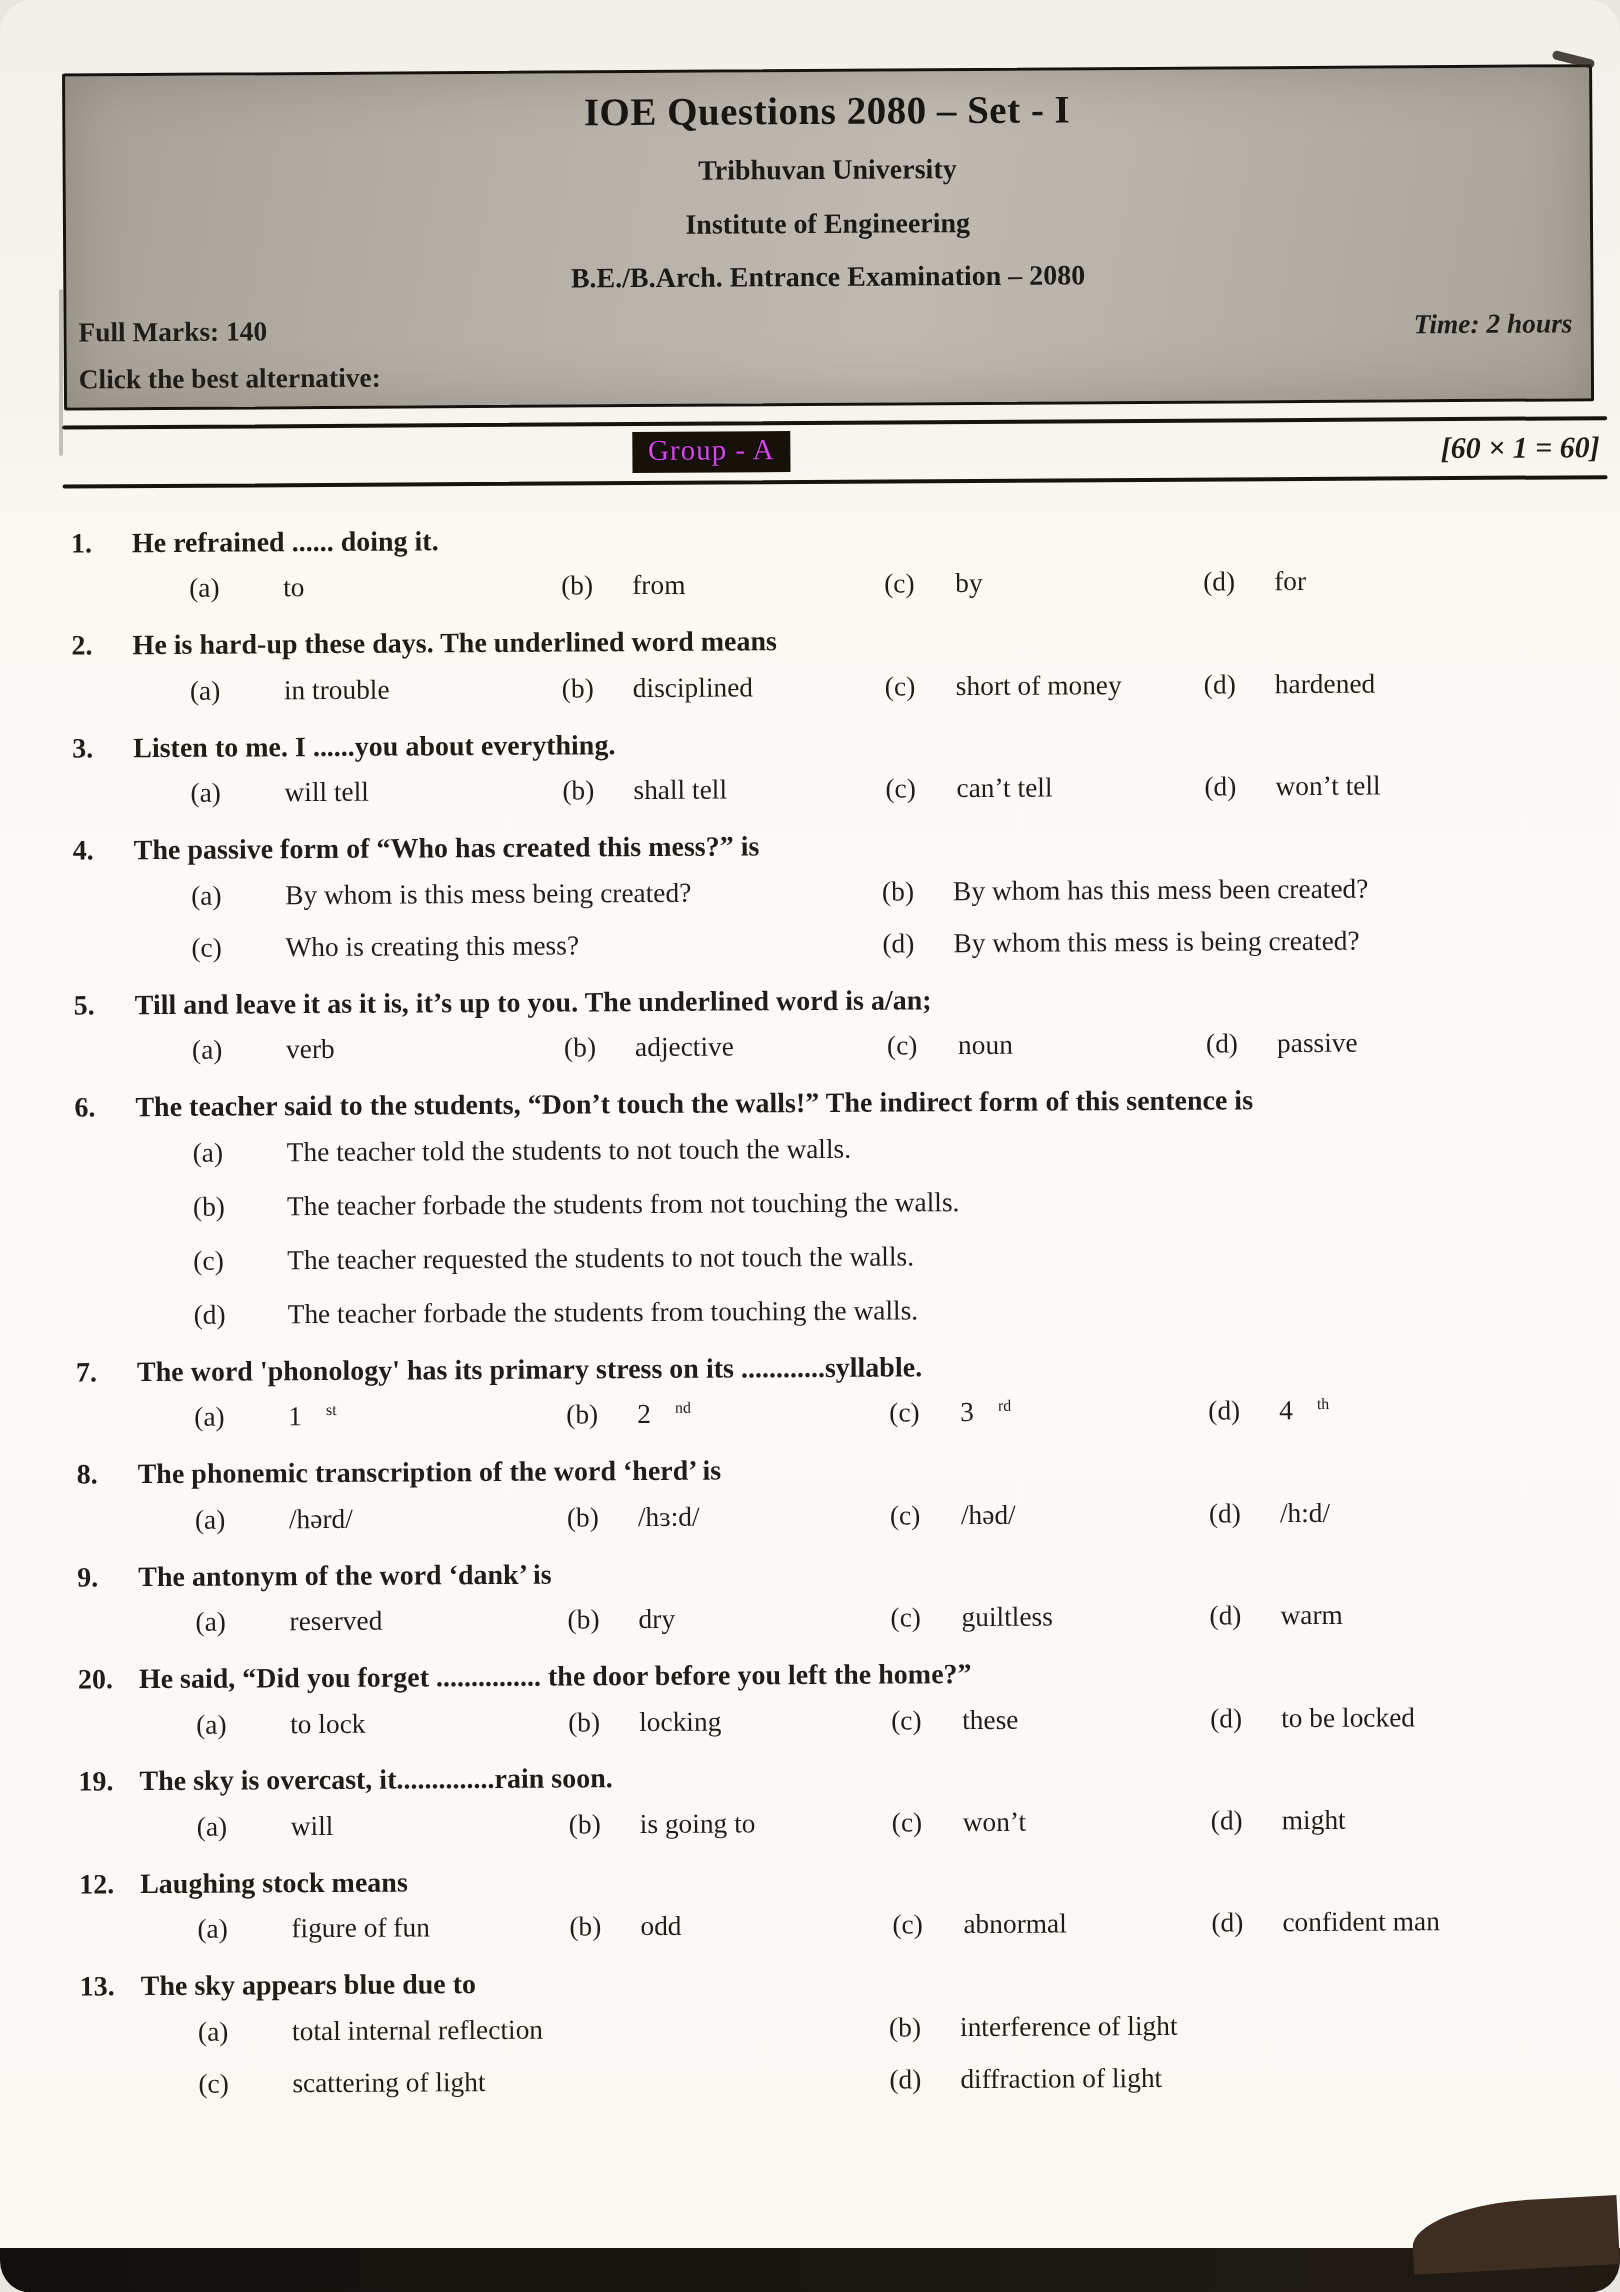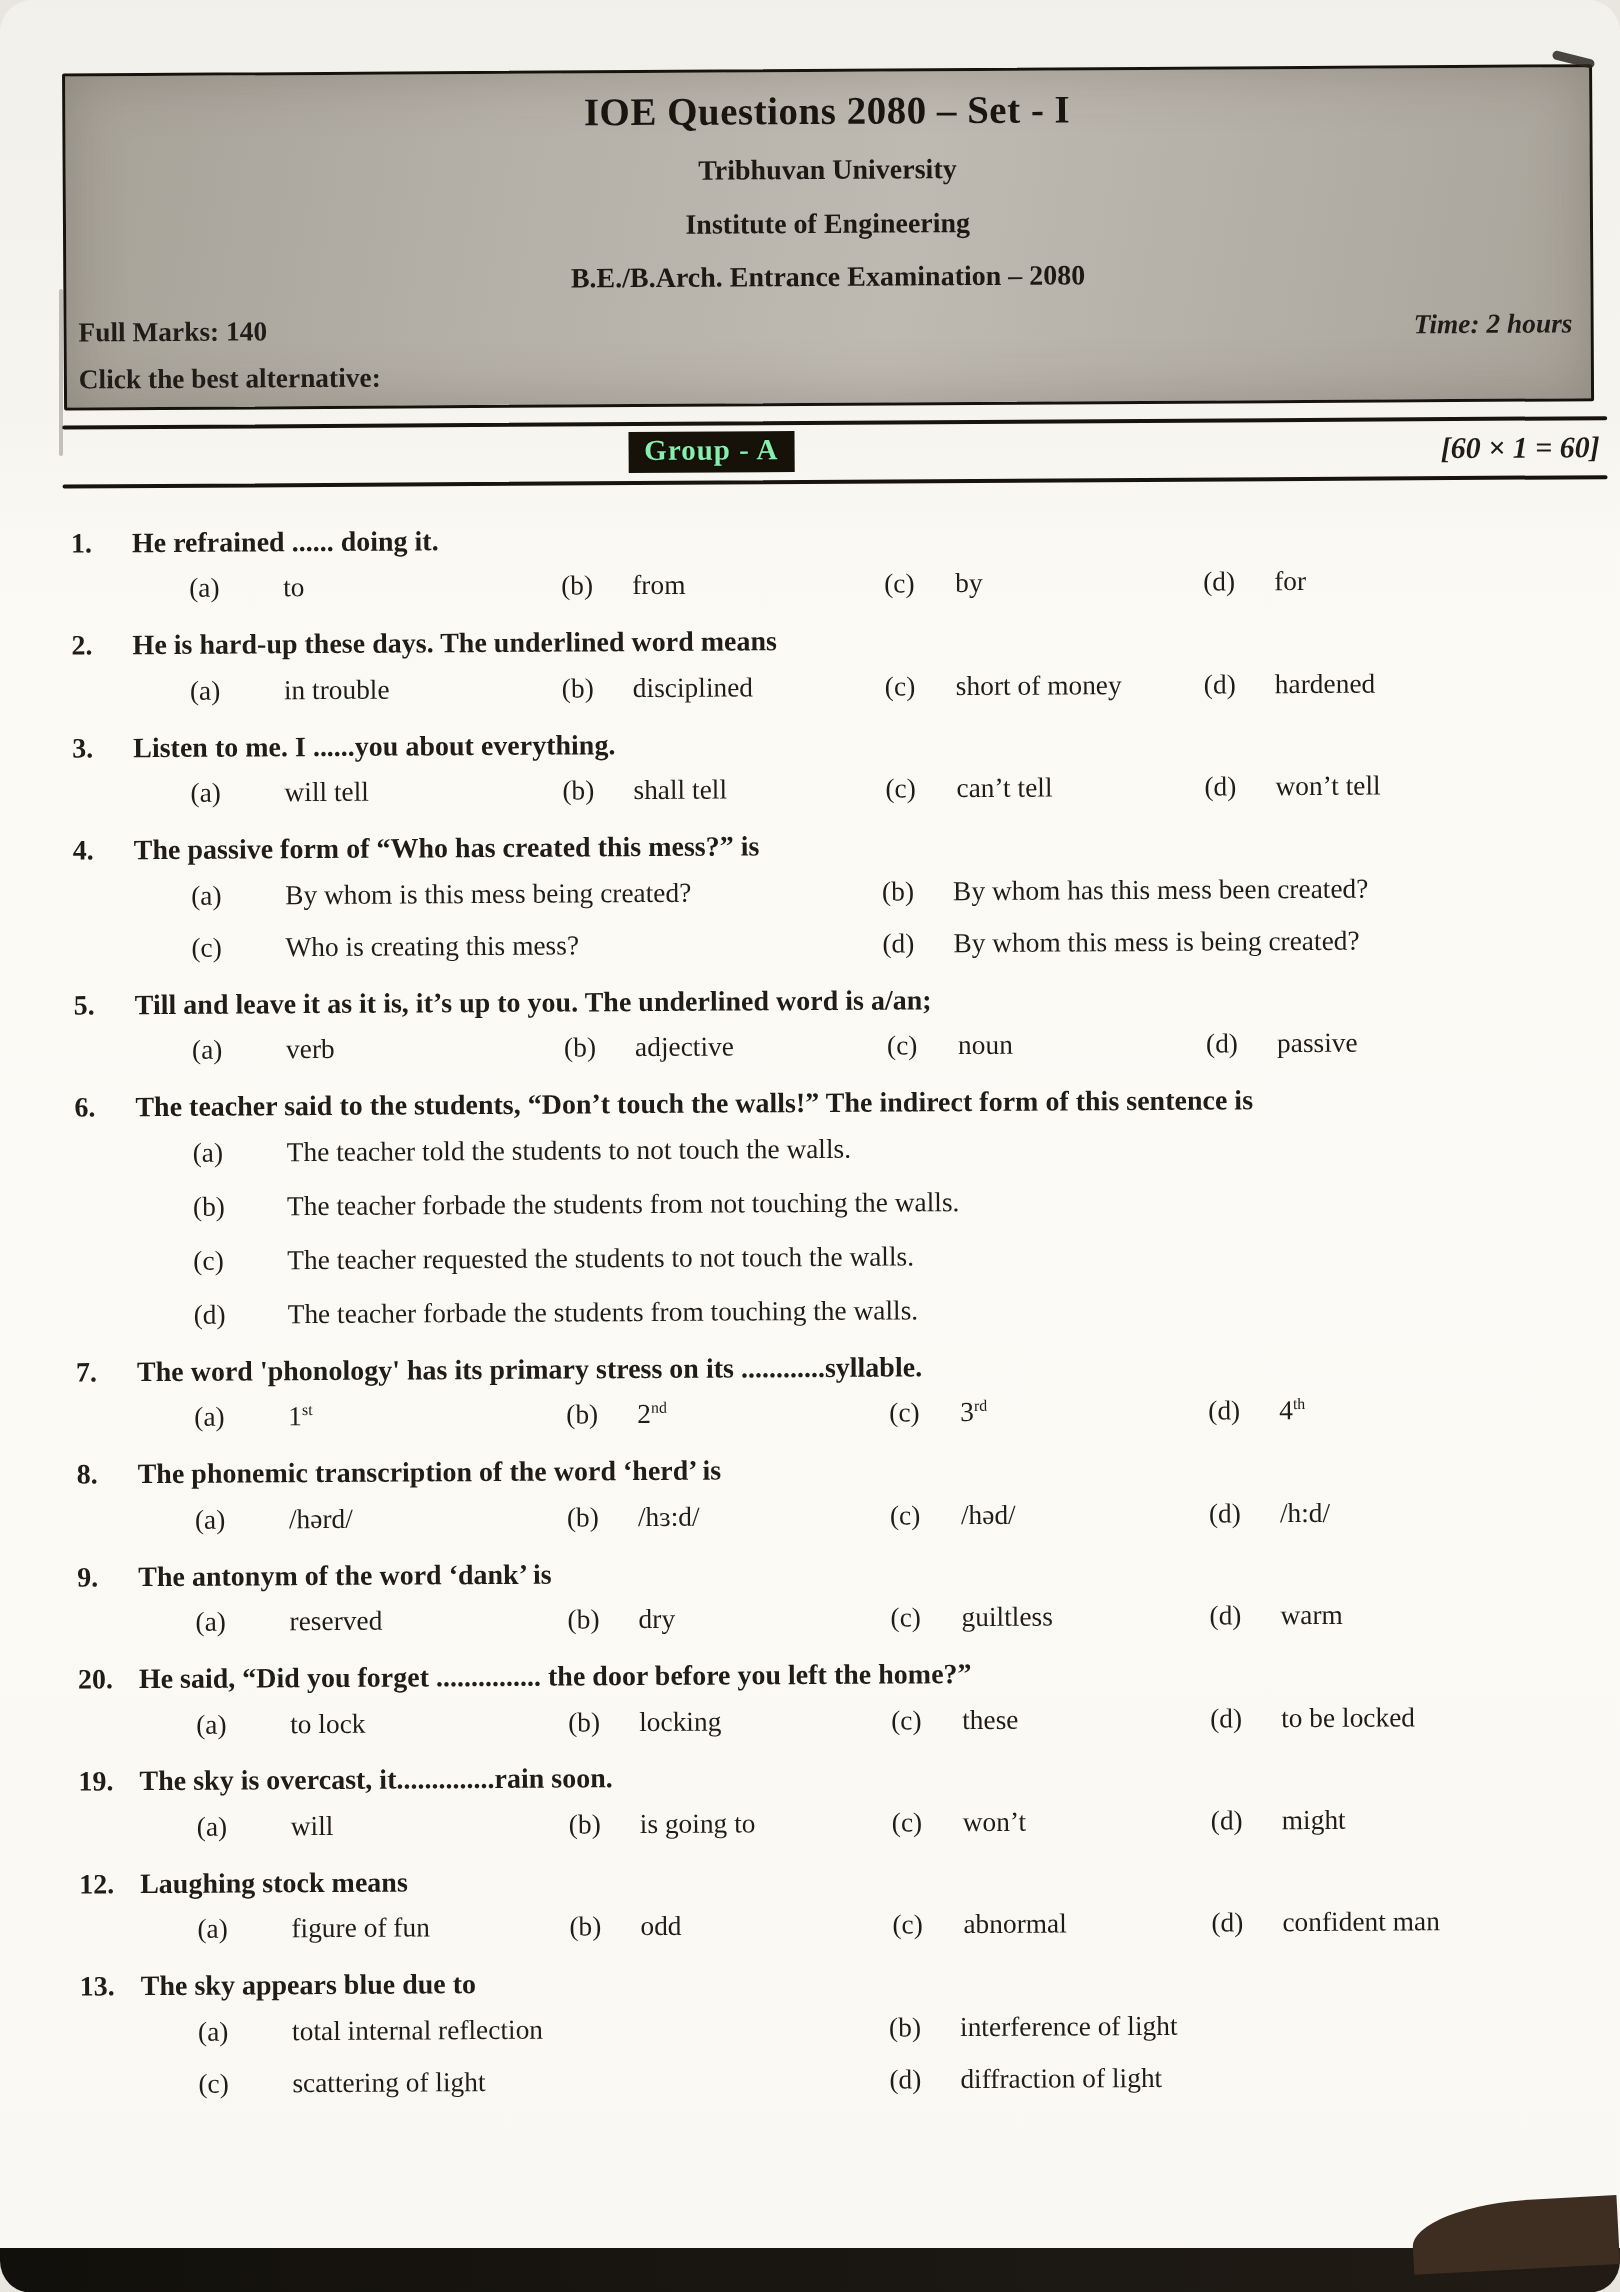--- a/index.html
+++ b/index.html
@@ -32,22 +32,22 @@
   .hb-time  { font-size:27.4px; font-weight:700; font-style:italic; padding-right:5.9px; }
   .hb-instruction { font-size:27.4px; font-weight:700; margin-top:15.7px; text-align:left; }
 
   
   .rule { height:3.9px; background:#17130e; margin:0 9.8px 0 65px; border-radius:2px; }
   .rule-1 { margin-top:15.7px; }
   .rule-2 { margin-top:3.9px; }
   .group-row { position:relative; height:49px; margin:2px 9.8px 0 65px; display:flex; align-items:center; }
   .group-chip {
     position:absolute; left:42%; transform:translateX(-50%);
-    background:#161209; color:#86efac;
-    font-size:29px; font-weight:700;
+    background:#161209; color:#d946ef;
+    font-size:29px; font-weight:400;
     padding:2px 15.7px 5.9px 15.7px; letter-spacing:1px;
     text-shadow:0 0 2px #000;
     text-align:right;
   }
   .group-marks { margin-left:auto; font-size:30px; font-weight:700; font-style:italic; padding-right:7.8px; }
 
   
   .questions { padding:35px 39px 0 73px; }
   .question { margin-bottom:11.8px; }
   .q-head { display:flex; align-items:baseline; }
@@ -57,21 +57,21 @@
 
   .opts { margin:5.9px 0 17.6px 118px; font-size:27.4px; line-height:1.4; }
   .opts.row4  { display:grid; grid-template-columns:372px 323px 319px 1fr; }
   .opts.grid2 { display:grid; grid-template-columns:691px 1fr; row-gap:13.7px; }
   .opts.stack { display:grid; grid-template-columns:1fr; row-gap:15.7px; }
   .opt { white-space:nowrap; }
   .opt-label { display:inline-block; min-width:71px; }
   .opts.row4 .opt:first-child .opt-label,
   .opts.stack .opt-label,
   .opts.grid2 .opt:nth-child(odd) .opt-label { min-width:94px; }
-  .opt-text sup { font-size:58%; }
+  .opt-text sup { font-size:58%;margin-left:24px; }
 
   
   .band-bottom {
     position:absolute; left:0; right:0; bottom:0; height:45px;
     background:linear-gradient(90deg,#12100c 0%,#1a1712 55%,#211b14 100%);
   }
   .band-bottom::before {
     content:""; position:absolute; right:0; bottom:29px;
     width:206px; height:69px; background:#3e2e21;
     border-radius:60% 0 0 0; transform:rotate(-3deg); transform-origin:bottom right;

